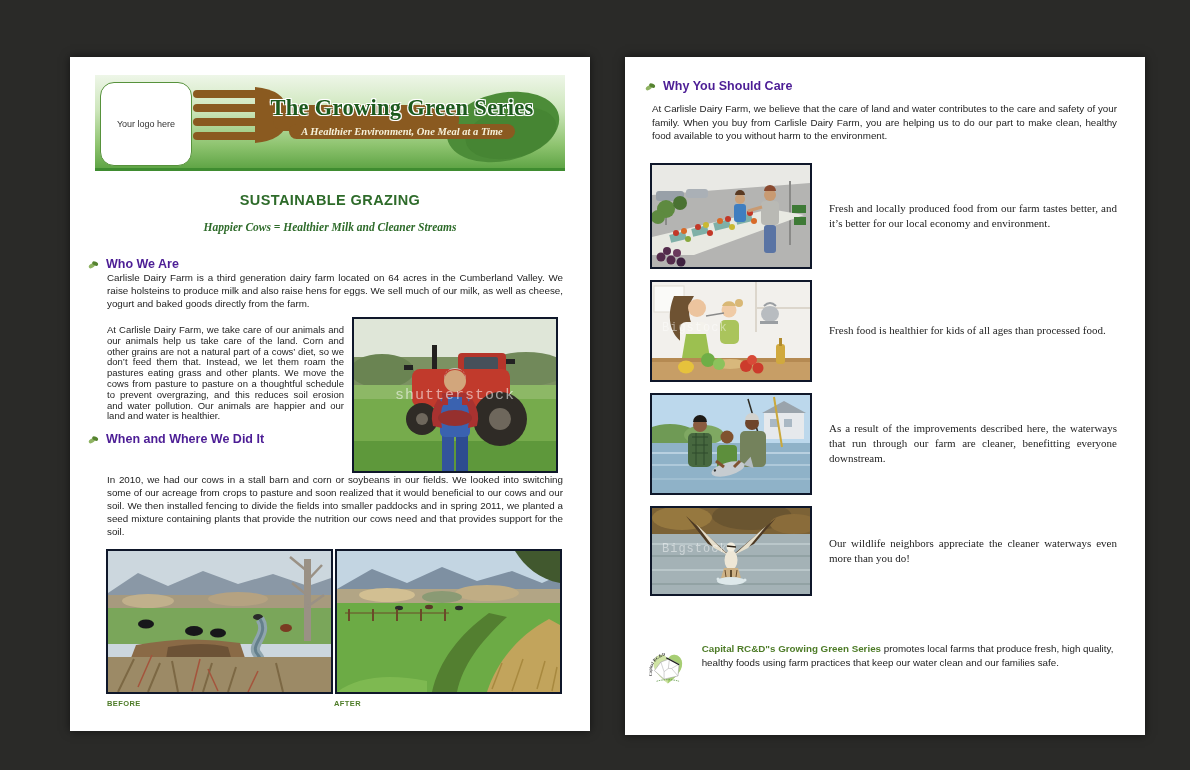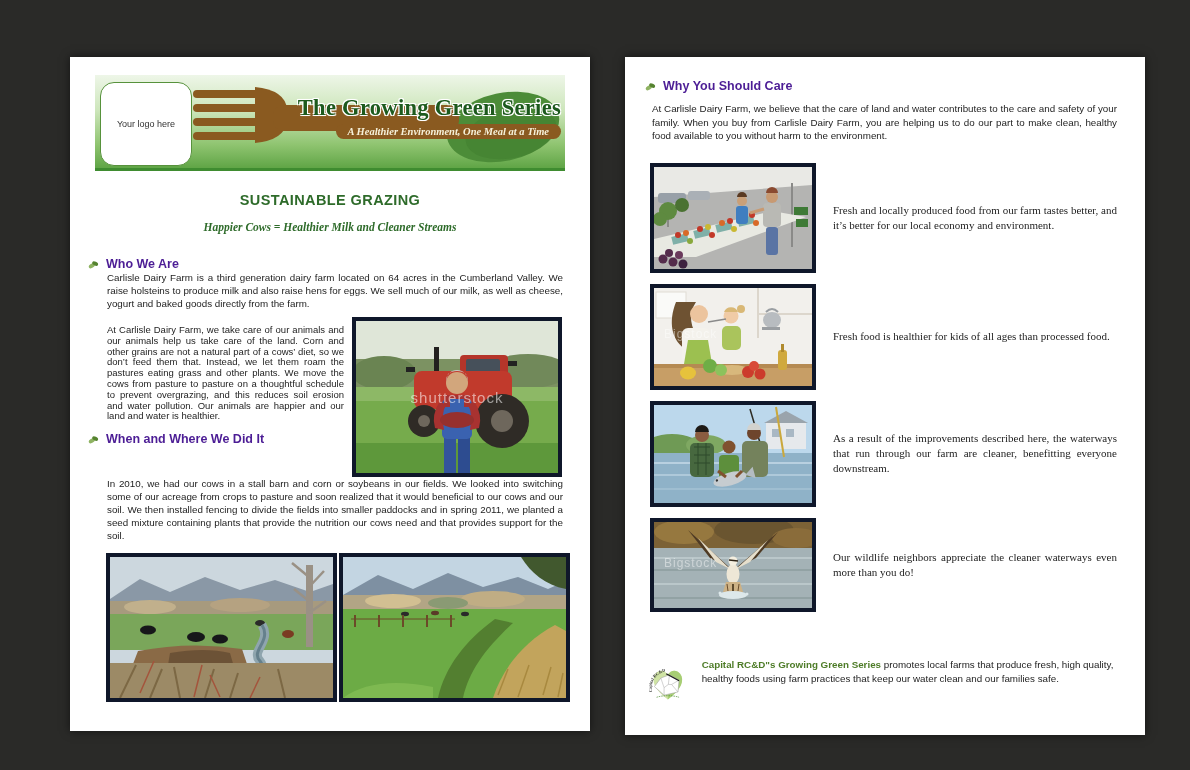--- a/index.html
+++ b/index.html
@@ -10,21 +10,21 @@
   #p2{left:625px;top:57px;width:520px;height:678px;}
 
   
   .banner{position:relative;margin:18px 25px 0;height:93px;
           background:linear-gradient(180deg,#eef6e8 0%,#cde6bb 38%,#8fc470 75%,#60a546 100%);
           border-bottom:3px solid #3f8c30;}
   .banner-art{position:absolute;left:0;top:0;}
   .logo-box{position:absolute;left:5px;top:7px;width:90px;height:82px;background:#fff;
             border:1.5px solid #57923c;border-radius:14px;display:flex;align-items:center;
             justify-content:center;font-size:9px;color:#333;z-index:2;}
-  .banner-text{position:absolute;left:148px;right:4px;top:20px;text-align:right;z-index:1;}
+  .banner-text{position:absolute;left:148px;right:4px;top:20px;text-align:center;z-index:1;}
   .banner-title{font-family:"Liberation Serif",serif;font-weight:bold;font-size:22.5px;color:#1d5a1d;
                 white-space:nowrap;letter-spacing:.3px;
                 text-shadow:-1px -1px 0 #fff,1px -1px 0 #fff,-1px 1px 0 #fff,1px 1px 0 #fff,0 0 2px #fff;}
   .banner-tagline{margin-top:1px;display:inline-block;background:#8a5a20;border-radius:9px;
                   padding:2px 12px;font-family:"Liberation Serif",serif;font-style:italic;
                   font-weight:bold;font-size:10.5px;color:#f6f1da;}
 
   
   .doc-title{margin-top:21px;text-align:center;font-weight:bold;font-size:14.5px;
              color:#2e6b2a;letter-spacing:.4px;}
@@ -33,21 +33,21 @@
   .sec-head{display:flex;align-items:center;gap:7px;margin:0 27px 0 18px;
             color:#4c1d95;font-weight:bold;font-size:12.5px;}
   .leaf{flex:0 0 auto;}
   p.body{margin:0 27px 0 37px;font-size:9.8px;line-height:13px;text-align:justify;}
   .mt-who{margin-top:24px;}
   .mt-para{margin-top:13px;}
   .two-col{display:flex;margin:7px 27px 0 18px;}
   .col-left{width:264px;flex:0 0 auto;}
   .col-left p.body{margin:8px 8px 0 19px;font-size:9.5px;line-height:10.8px;}
   .col-left .sec-head{margin:10px 0 0 0;}
-  figure.photo{margin:0;border:4px solid #0f172a;position:relative;background:#4d7c0f;flex:0 0 auto;}
+  figure.photo{margin:0;border:2px solid #0f172a;position:relative;background:#4d7c0f;flex:0 0 auto;font-family:Liberation Mono, monospace;}
   figure.photo svg{display:block;}
   .farmer{width:202px;height:152px;margin-left:auto;margin-top:7px;}
   .mt-when{margin-top:9px;}
   .ba-row{display:flex;gap:2px;margin:11px 27px 0 36px;}
   .ba{width:223px;height:141px;}
   .ba-labels{display:flex;margin:5px 27px 0 37px;}
   .ba-labels span{width:227px;font-size:7.5px;font-weight:bold;color:#4e7c28;letter-spacing:.4px;}
   .wm{position:absolute;left:0;right:0;top:45%;text-align:center;color:rgba(255,255,255,.55);
       font-size:15px;letter-spacing:1px;pointer-events:none;}
   .wm.small{font-size:12px;text-align:left;left:10px;top:40%;color:rgba(255,255,255,.45);}
@@ -199,20 +199,24 @@
           <line x1="108" y1="58" x2="108" y2="70"></line>
         </g>
         <line x1="8" y1="62" x2="112" y2="62" stroke="#6b4a28" stroke-width="1"></line>
         <path d="M95,141 C102,110 122,84 152,62 L170,66 C142,92 126,114 120,141 Z" fill="#537f30"></path>
         <path d="M150,141 C160,110 182,84 212,68 L223,74 L223,141 Z" fill="#c2a45c"></path>
         <path d="M155,138 L165,112 M175,140 L186,108 M200,138 L208,110 M215,140 L220,116" stroke="#a8893f" stroke-width="1.5" fill="none"></path>
         <path d="M0,141 C20,126 50,122 90,130 L90,141 Z" fill="#7eb951"></path>
         <path d="M178,0 L223,0 L223,32 C202,28 188,16 178,0 Z" fill="#41582e"></path>
       </svg>
     </figure>
+  </div>
+  <div class="ba-labels">
+    <span>BEFORE</span>
+    <span>AFTER</span>
   </div>
 </div>
 
 <div class="page" id="p2">
 
   <div class="sec-head p2-head">
     <svg class="leaf" width="11" height="11" viewBox="0 0 12 12">
         <ellipse cx="4.2" cy="7.4" rx="3.6" ry="2.3" transform="rotate(-30 4.2 7.4)" fill="#8fb362"></ellipse>
         <ellipse cx="7.8" cy="5" rx="3.4" ry="2.1" transform="rotate(25 7.8 5)" fill="#55832f"></ellipse>
       </svg>

